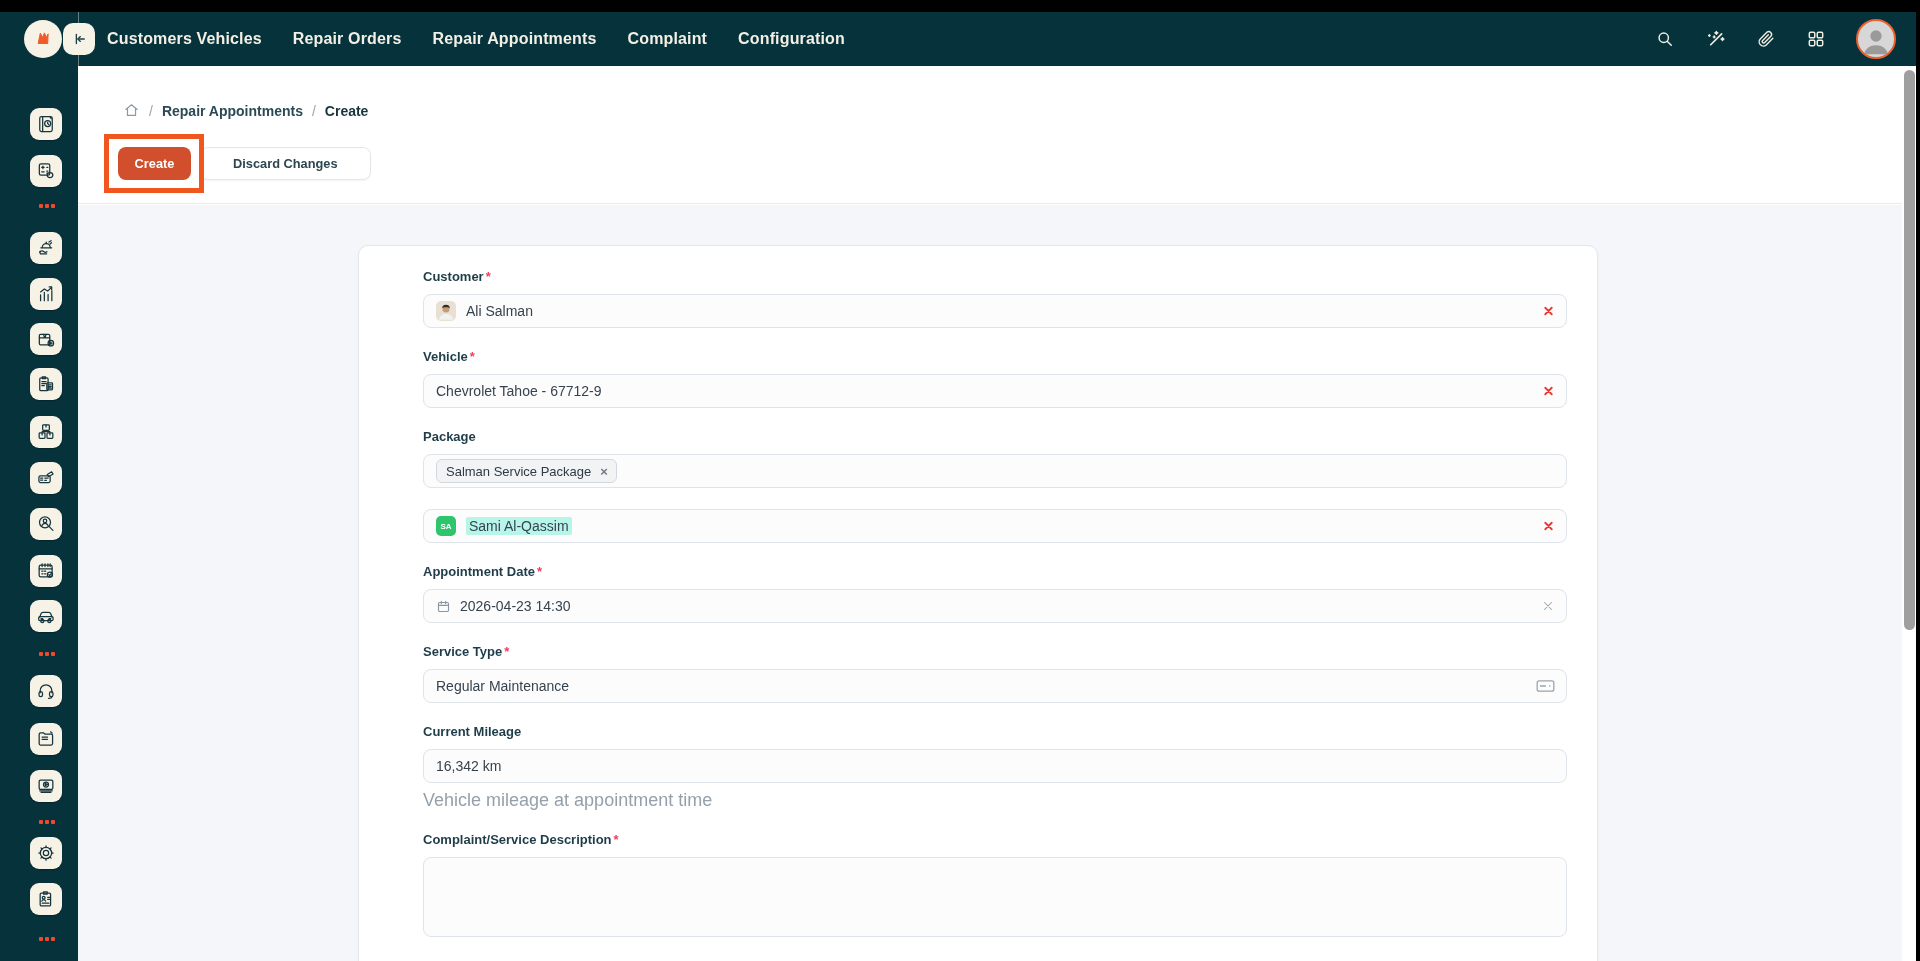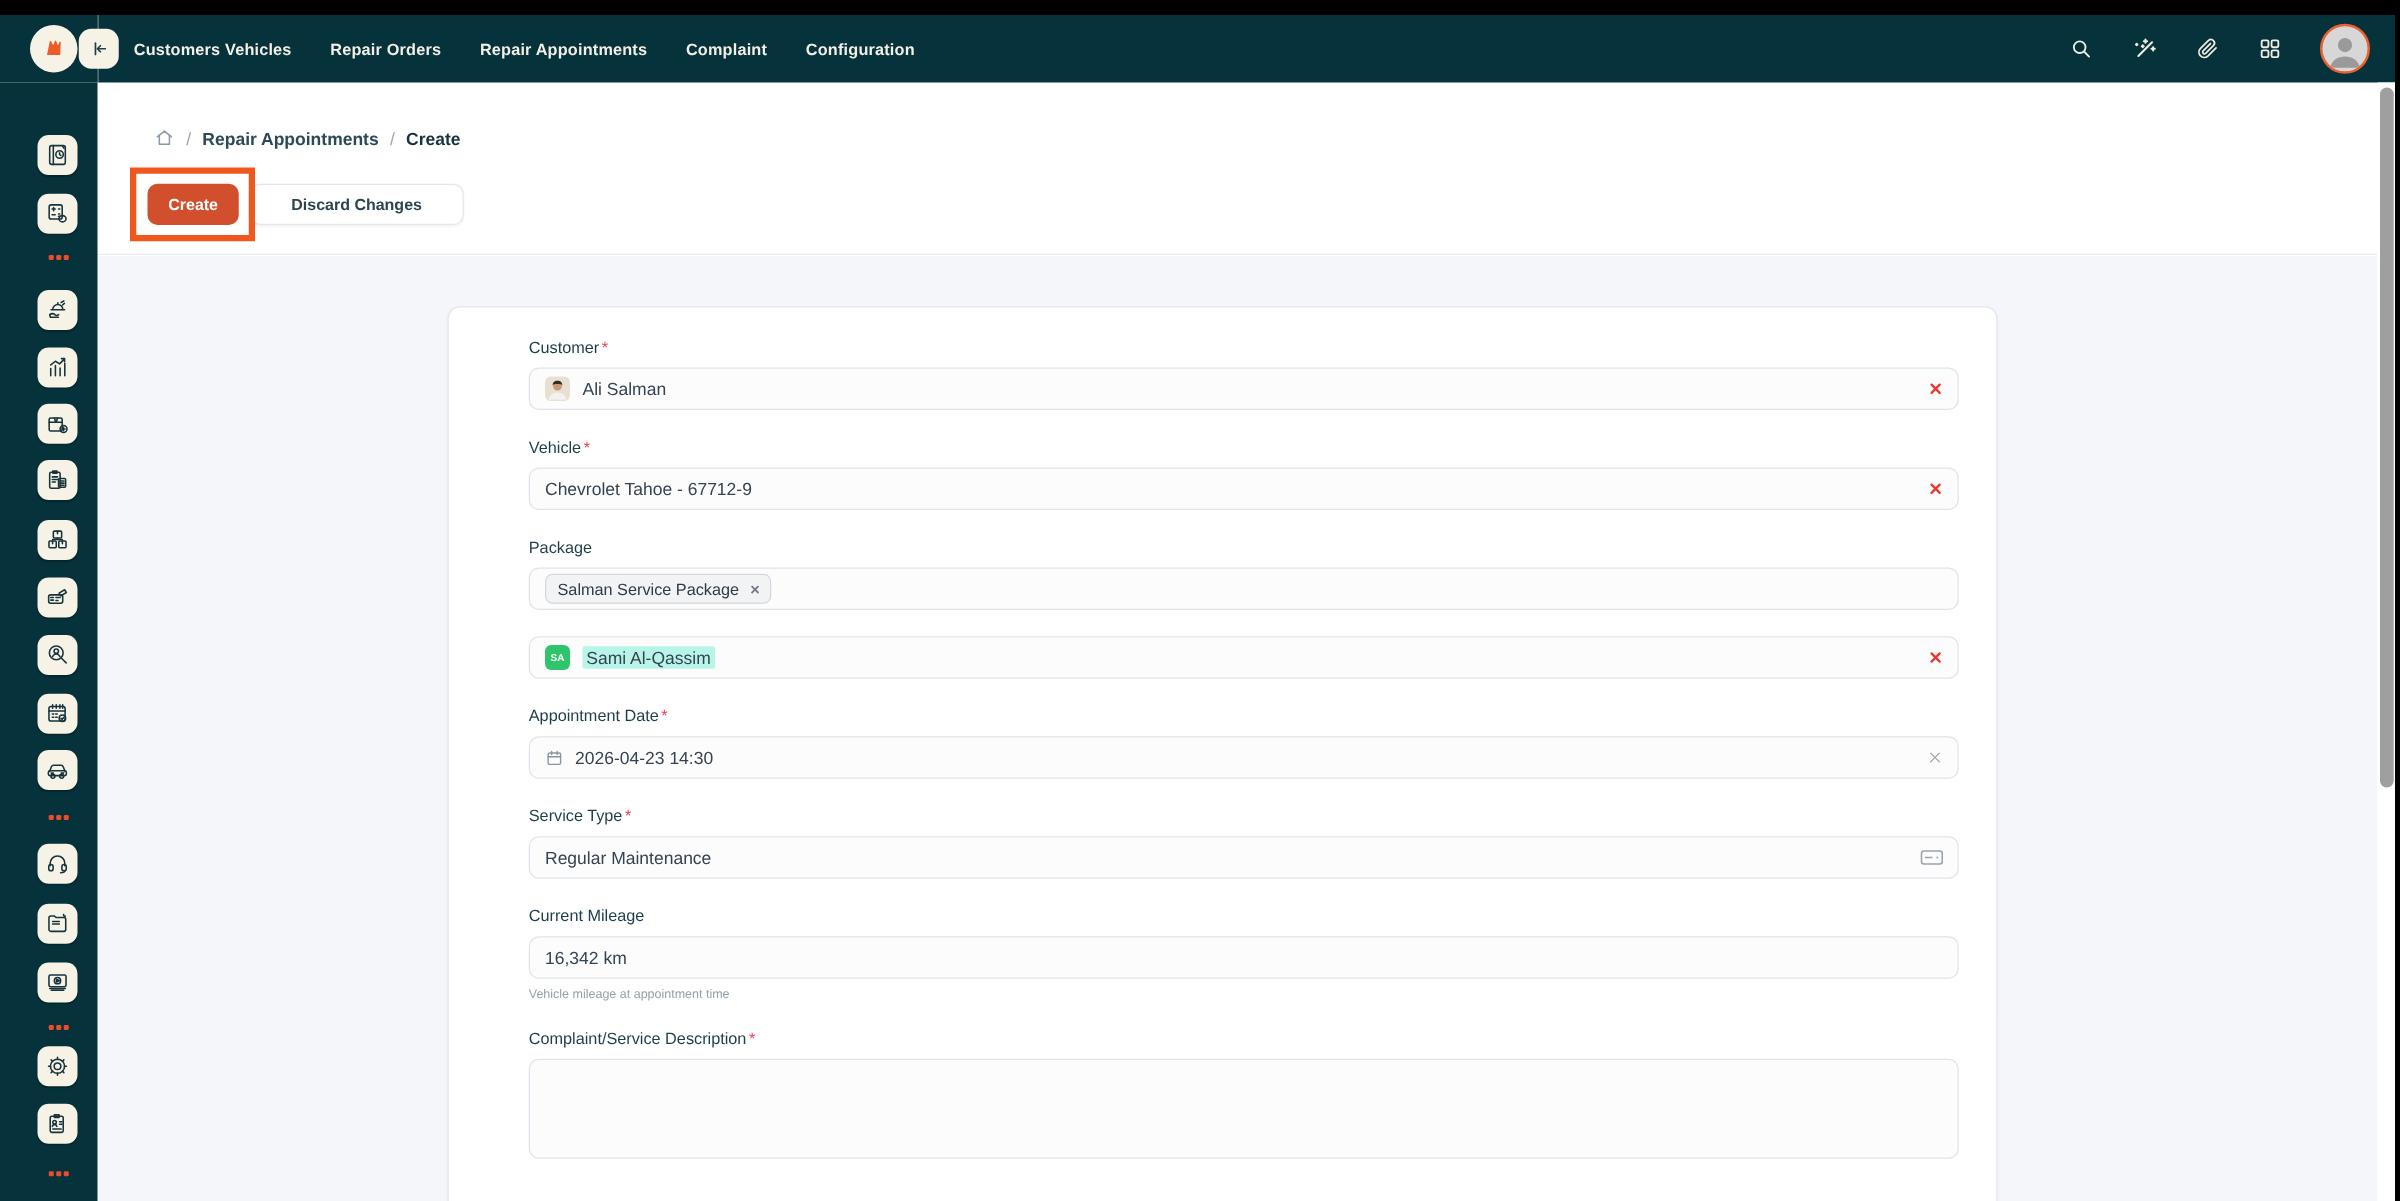--- a/index.html
+++ b/index.html
@@ -18,21 +18,21 @@
 
   
   .header{position:absolute;left:0;top:12px;width:1920px;height:54px;background:var(--teal);z-index:40}
   .vline{position:absolute;left:78px;top:0;width:1px;height:54px;background:rgba(255,255,255,.38)}
   .logo{position:absolute;left:24px;top:8px;width:38px;height:38px;border-radius:50%;background:var(--cream);
         display:flex;align-items:center;justify-content:center;cursor:pointer}
   .collapse{position:absolute;left:63px;top:11px;width:32px;height:32px;border-radius:10px;background:var(--cream);
         border:none;display:flex;align-items:center;justify-content:center;cursor:pointer}
   .collapse svg{stroke:#1c4049}
   .nav{position:absolute;left:107px;top:0;height:54px;display:flex;align-items:center;gap:31px}
-  .nav-item{font-size:13px;font-weight:700;color:#f3efe4;letter-spacing:.15px;cursor:pointer;white-space:nowrap}
+  .nav-item{font-size:16px;font-weight:700;color:#f3efe4;letter-spacing:.15px;cursor:pointer;white-space:nowrap}
   .header-right{position:absolute;right:24px;top:0;height:54px;display:flex;align-items:center;gap:30px}
   .hicon{display:flex;cursor:pointer}
   .hicon svg{stroke:#f1ece0}
   .avatar{width:40px;height:40px;border-radius:50%;background:#d7d7d7;border:2.5px solid #e8612f;
           display:flex;align-items:flex-end;justify-content:center;overflow:hidden;cursor:pointer}
 
   
   .sidebar{position:absolute;left:0;top:66px;width:78px;height:895px;background:var(--teal);z-index:30}
   .side-btn{position:absolute;left:30px;width:32px;height:32px;border-radius:9px;background:var(--cream);
             display:flex;align-items:center;justify-content:center;cursor:pointer;box-shadow:0 1px 1px rgba(0,0,0,.25)}
@@ -58,34 +58,34 @@
               border:none;border-radius:8px;font-size:12.8px;font-weight:700;font-family:inherit;cursor:pointer}
   .btn-secondary{position:absolute;left:122px;top:81px;height:33px;padding:0 32px;background:#fff;color:#2c4650;
               border:1px solid #e3e7ec;border-radius:8px;font-size:12.8px;font-weight:600;font-family:inherit;
               cursor:pointer;box-shadow:0 1px 2px rgba(25,39,52,.05)}
 
   
   .card{position:absolute;left:280px;top:40px;width:1240px;height:790px;background:#fff;
         border:1px solid #e3e6ee;border-radius:10px;box-shadow:0 1px 3px rgba(25,39,52,.04);
         padding:23px 30px 40px 64px}
   .field{margin-bottom:21px}
-  .flabel{font-size:13px;font-weight:400;color:#1e3d49;margin-bottom:9px;height:16px;display:flex;align-items:center}
+  .flabel{font-size:13px;font-weight:700;color:#1e3d49;margin-bottom:9px;height:16px;display:flex;align-items:flex-start}
   .req{color:#ef3e5b;margin-left:2px}
   .control{height:34px;border:1px solid #dfe3ea;border-radius:8px;background:#fcfcfd;display:flex;align-items:center;
            padding:0 12px;font-size:14px;color:#36434f;position:relative;cursor:text}
   .clear{position:absolute;right:11px;top:50%;transform:translateY(-50%);display:flex;cursor:pointer}
   .mini-avatar{width:20px;height:20px;border-radius:5px;margin-right:10px;overflow:hidden;flex:none}
   .green-avatar{width:20px;height:20px;border-radius:5px;background:var(--green);color:#fff;font-size:8px;font-weight:700;
            display:flex;align-items:center;justify-content:center;margin-right:10px;flex:none}
   .hl{background:var(--selection);padding:1px 3px;border-radius:2px}
   .chip{display:inline-flex;align-items:center;gap:9px;height:24px;padding:0 8px 0 9px;background:#f2f3f5;
         border:1px solid #d3d8de;border-radius:6px;font-size:13px;color:#2f3a45;cursor:default}
   .chip-x{color:#707a85;font-size:13px;font-weight:700;cursor:pointer;line-height:1}
   .cal-icon{display:flex;margin-right:9px}
-  .help{margin-top:7px;font-size:10px;color:#95a0ab}
+  .help{margin-top:7px;font-size:18px;color:#95a0ab}
   .textarea{height:80px;align-items:flex-start;padding:6px 12px}
 
   
   .scrollbar{position:absolute;left:1902px;top:66px;width:14px;height:895px;background:#fff;z-index:50}
   .thumb{position:absolute;left:1.5px;top:4px;width:11px;height:560px;background:#9f9f9f;border-radius:6px;cursor:grab}
 </style>
 </head>
 <body>
 
 <div class="page">

